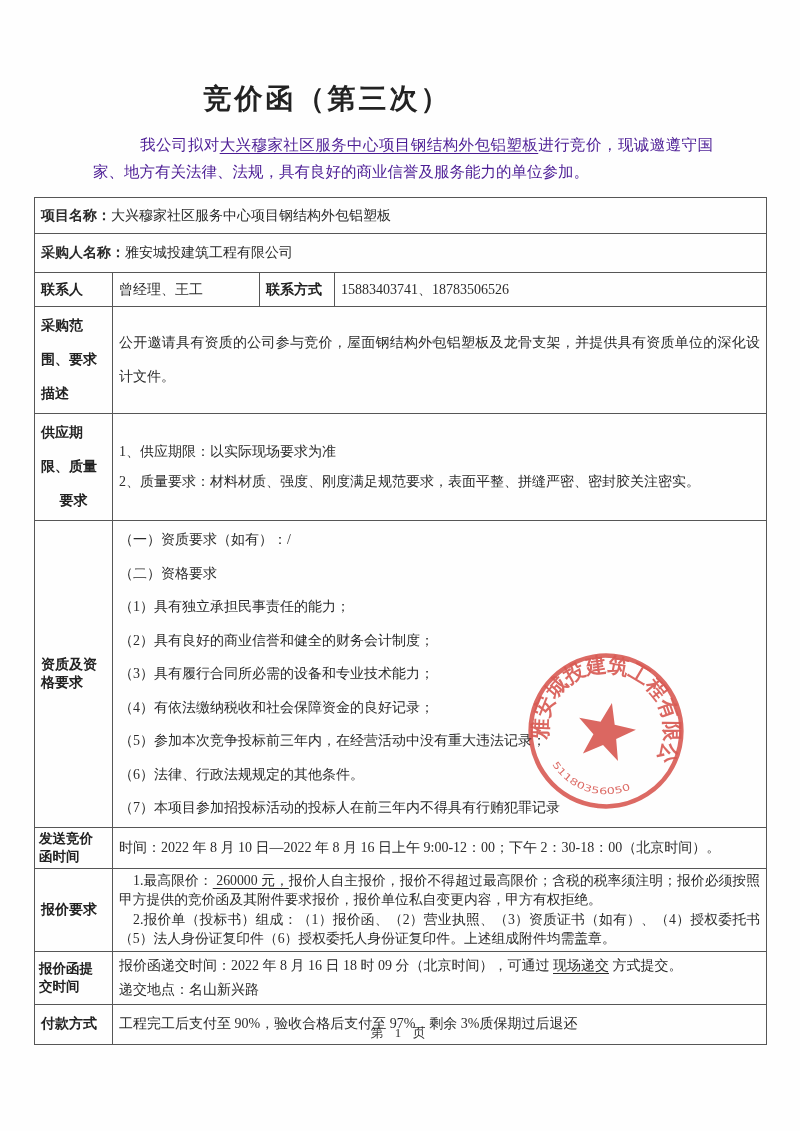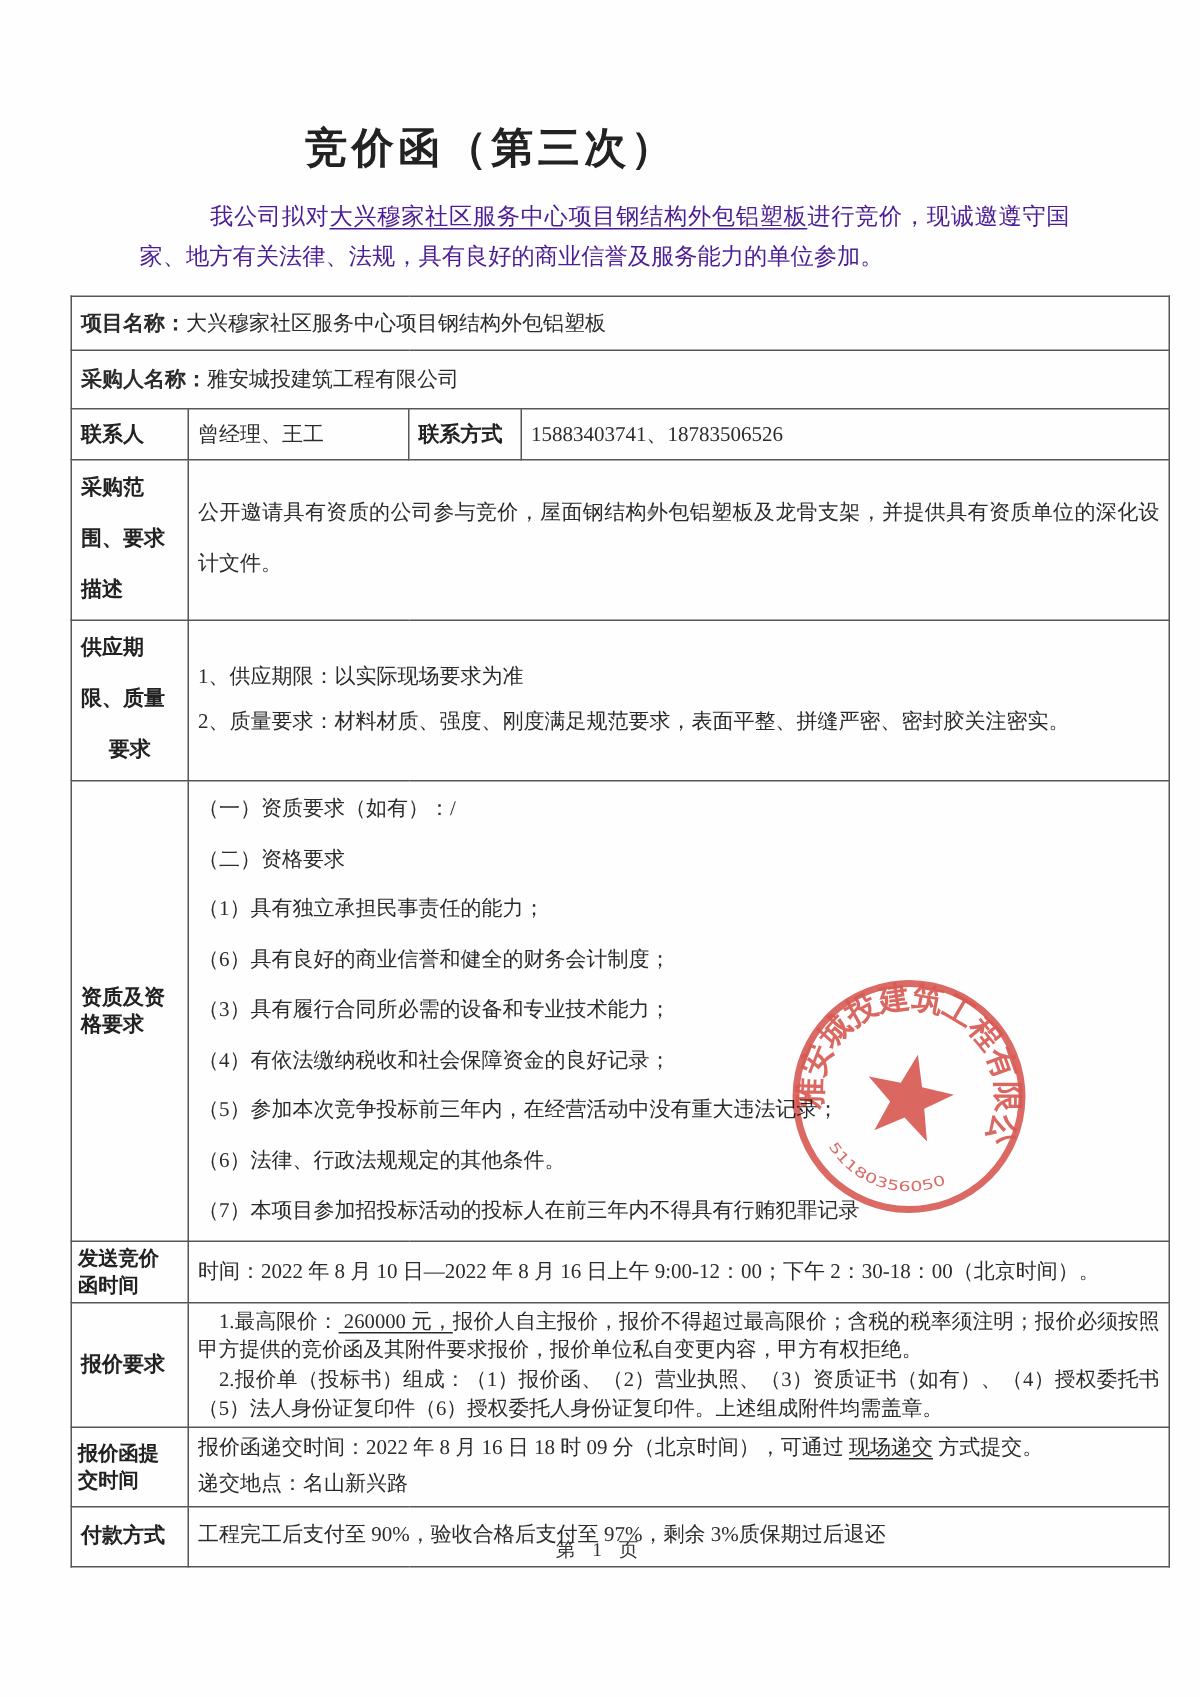--- a/index.html
+++ b/index.html
@@ -16,21 +16,21 @@
     text-align:center; font-size:28px; font-weight:bold;
     letter-spacing:3px; color:#222;
   }
   .intro {
     position:absolute; top:131px; left:93px; width:620px;
     font-size:15.5px; line-height:27px; text-indent:47px;
     color:#4c1d95; text-align:justify;
   }
   .u { text-decoration:underline; text-underline-offset:3px; }
   table.doc {
-    position:absolute; top:197px; left:47px; width:732px;
+    position:absolute; top:197px; left:34px; width:732px;
     border-collapse:collapse; table-layout:fixed;
     font-size:14px; color:#2b2b2b;
     border:1.5px solid #4a4a4a;
   }
   table.doc td {
     border:1px solid #565656;
     vertical-align:middle;
     padding:2px 6px;
     overflow:hidden;
   }
@@ -106,21 +106,21 @@
       <div>1、供应期限：以实际现场要求为准</div>
       <div>2、质量要求：材料材质、强度、刚度满足规范要求，表面平整、拼缝严密、密封胶关注密实。</div>
     </td>
   </tr>
   <tr style="height:297px">
     <td class="lbl">资质及资格要求</td>
     <td colspan="3" class="r6-content">
       <div class="q-line">（一）资质要求（如有）：/</div>
       <div class="q-line">（二）资格要求</div>
       <div class="q-line">（1）具有独立承担民事责任的能力；</div>
-      <div class="q-line">（6）具有良好的商业信誉和健全的财务会计制度；</div>
+      <div class="q-line">（2）具有良好的商业信誉和健全的财务会计制度；</div>
       <div class="q-line">（3）具有履行合同所必需的设备和专业技术能力；</div>
       <div class="q-line">（4）有依法缴纳税收和社会保障资金的良好记录；</div>
       <div class="q-line">（5）参加本次竞争投标前三年内，在经营活动中没有重大违法记录；</div>
       <div class="q-line">（6）法律、行政法规规定的其他条件。</div>
       <div class="q-line">（7）本项目参加招投标活动的投标人在前三年内不得具有行贿犯罪记录</div>
     </td>
   </tr>
   <tr style="height:29px">
     <td class="lbl" style="font-size:13.5px; padding-left:4px;">发送竞价函时间</td>
     <td colspan="3">时间：2022 年 8 月 10 日—2022 年 8 月 16 日上午 9:00-12：00；下午 2：30-18：00（北京时间）。</td>

